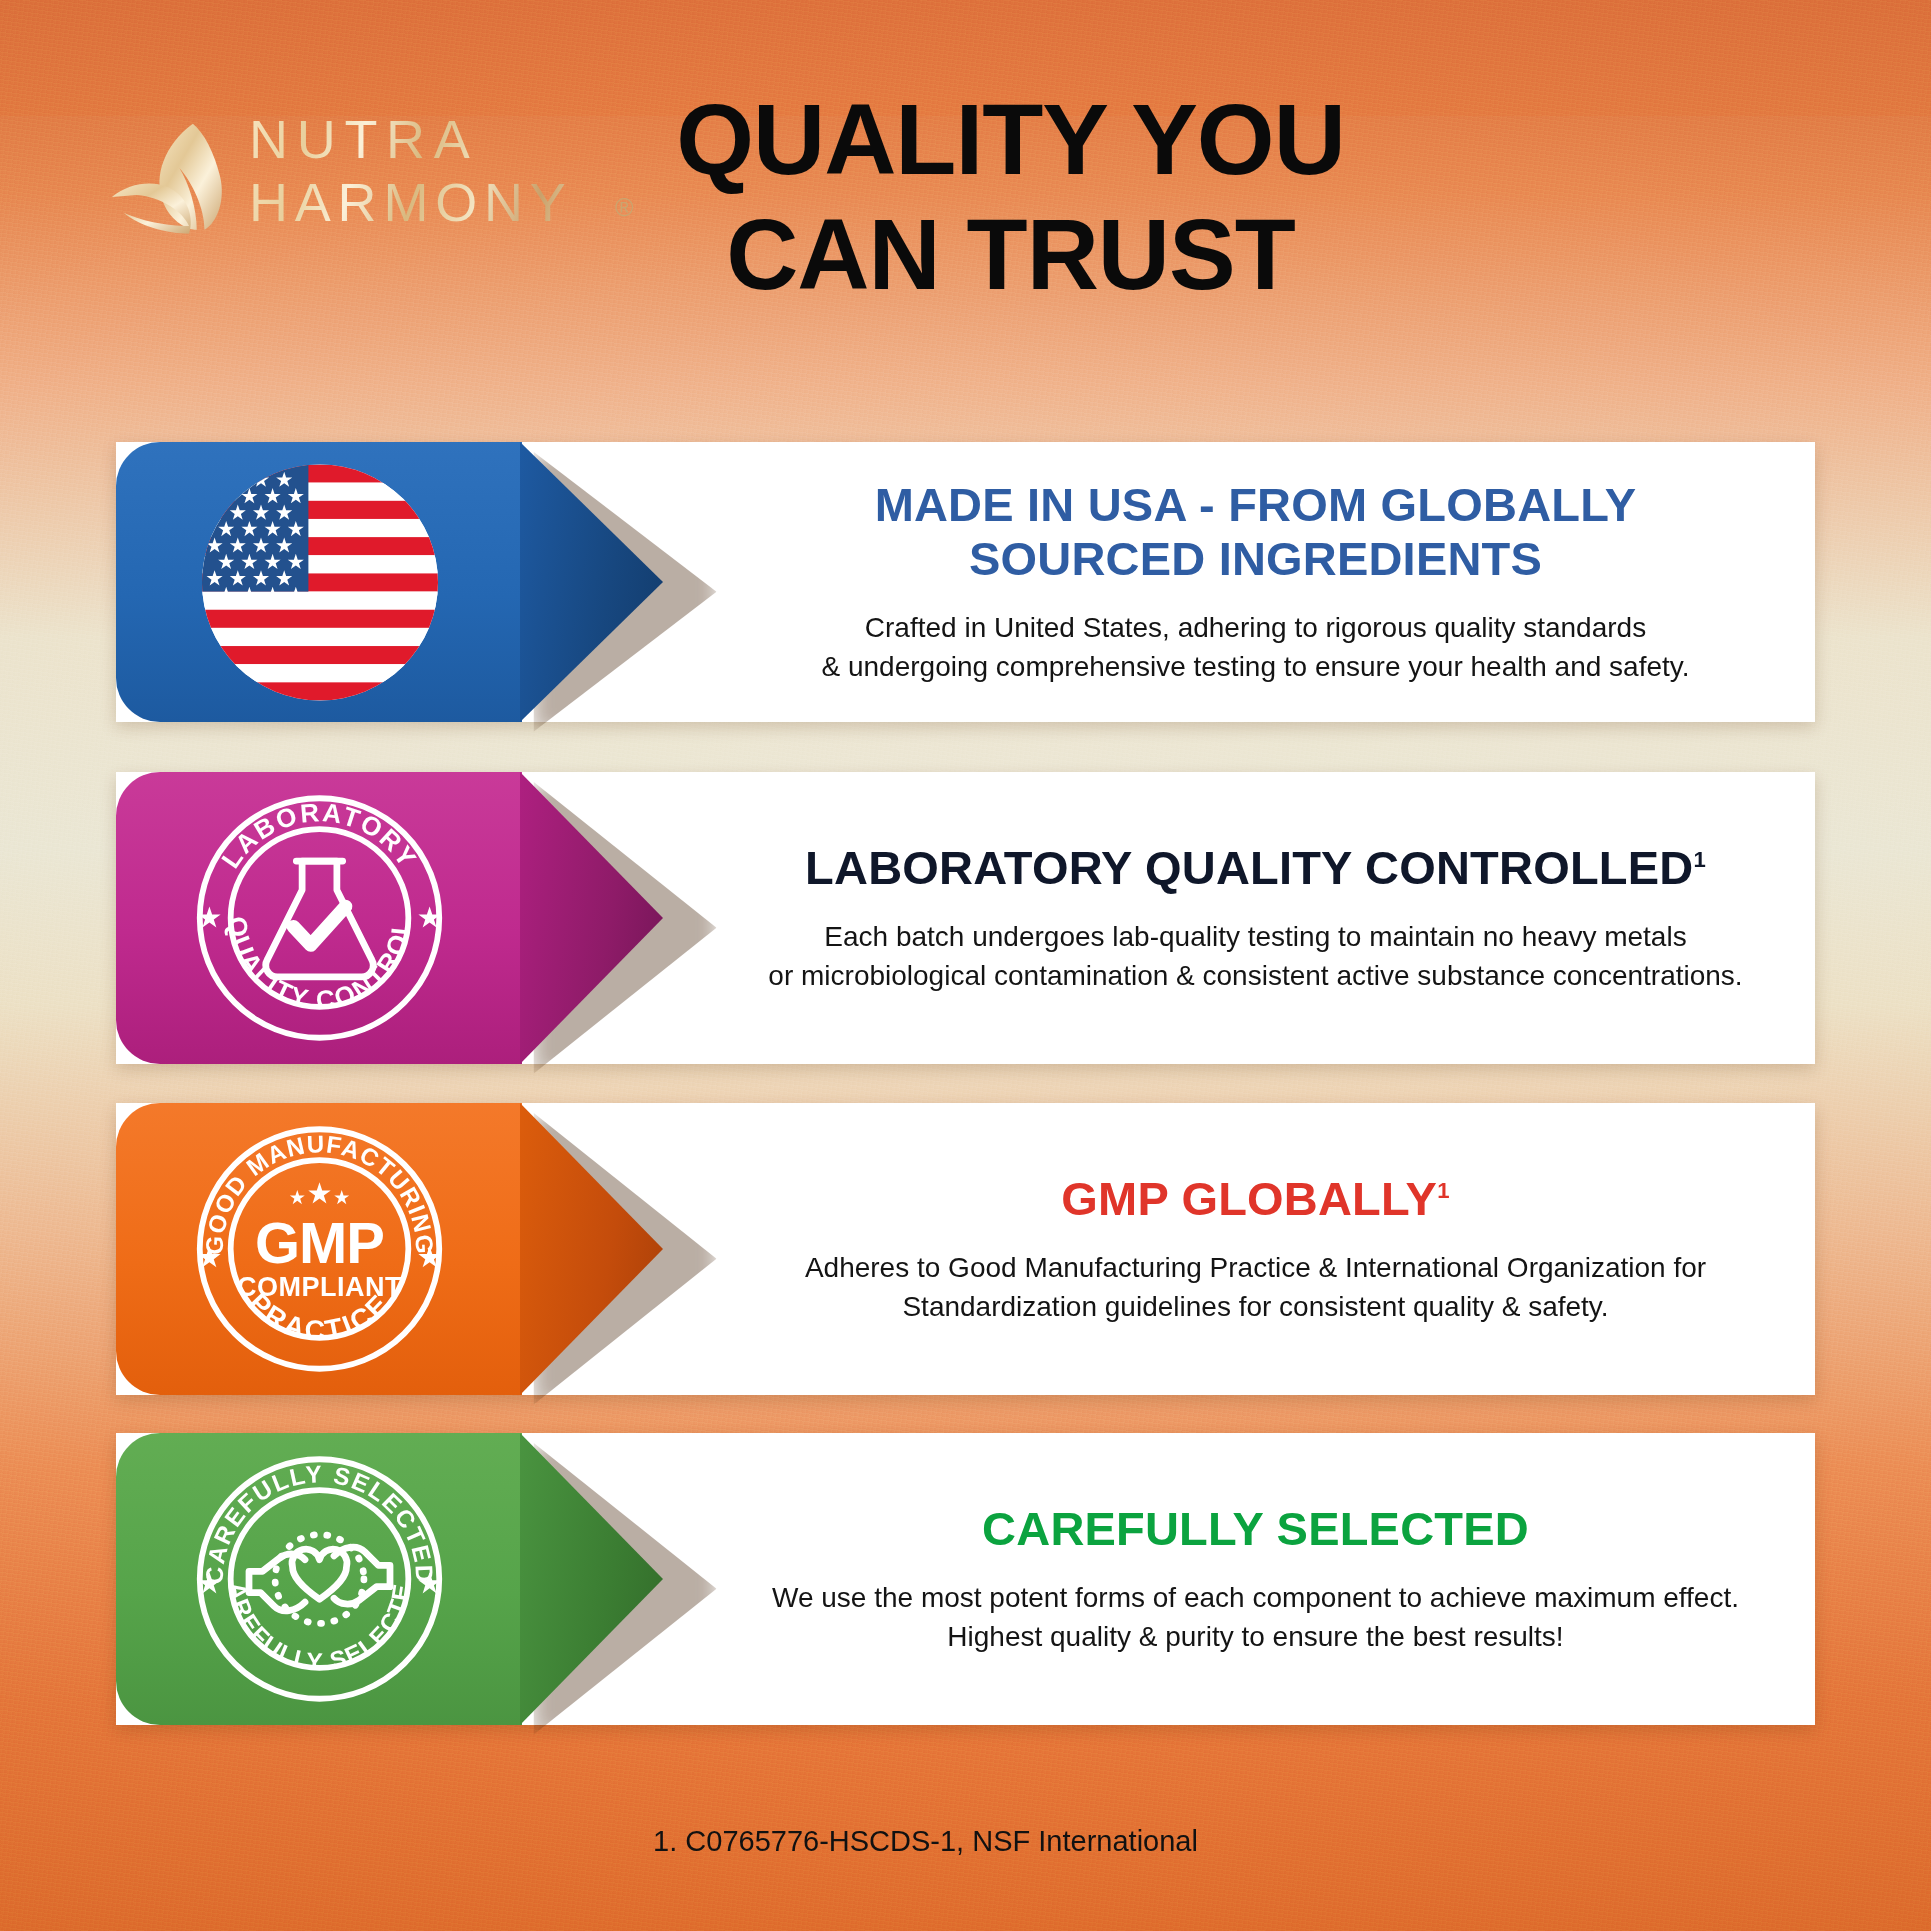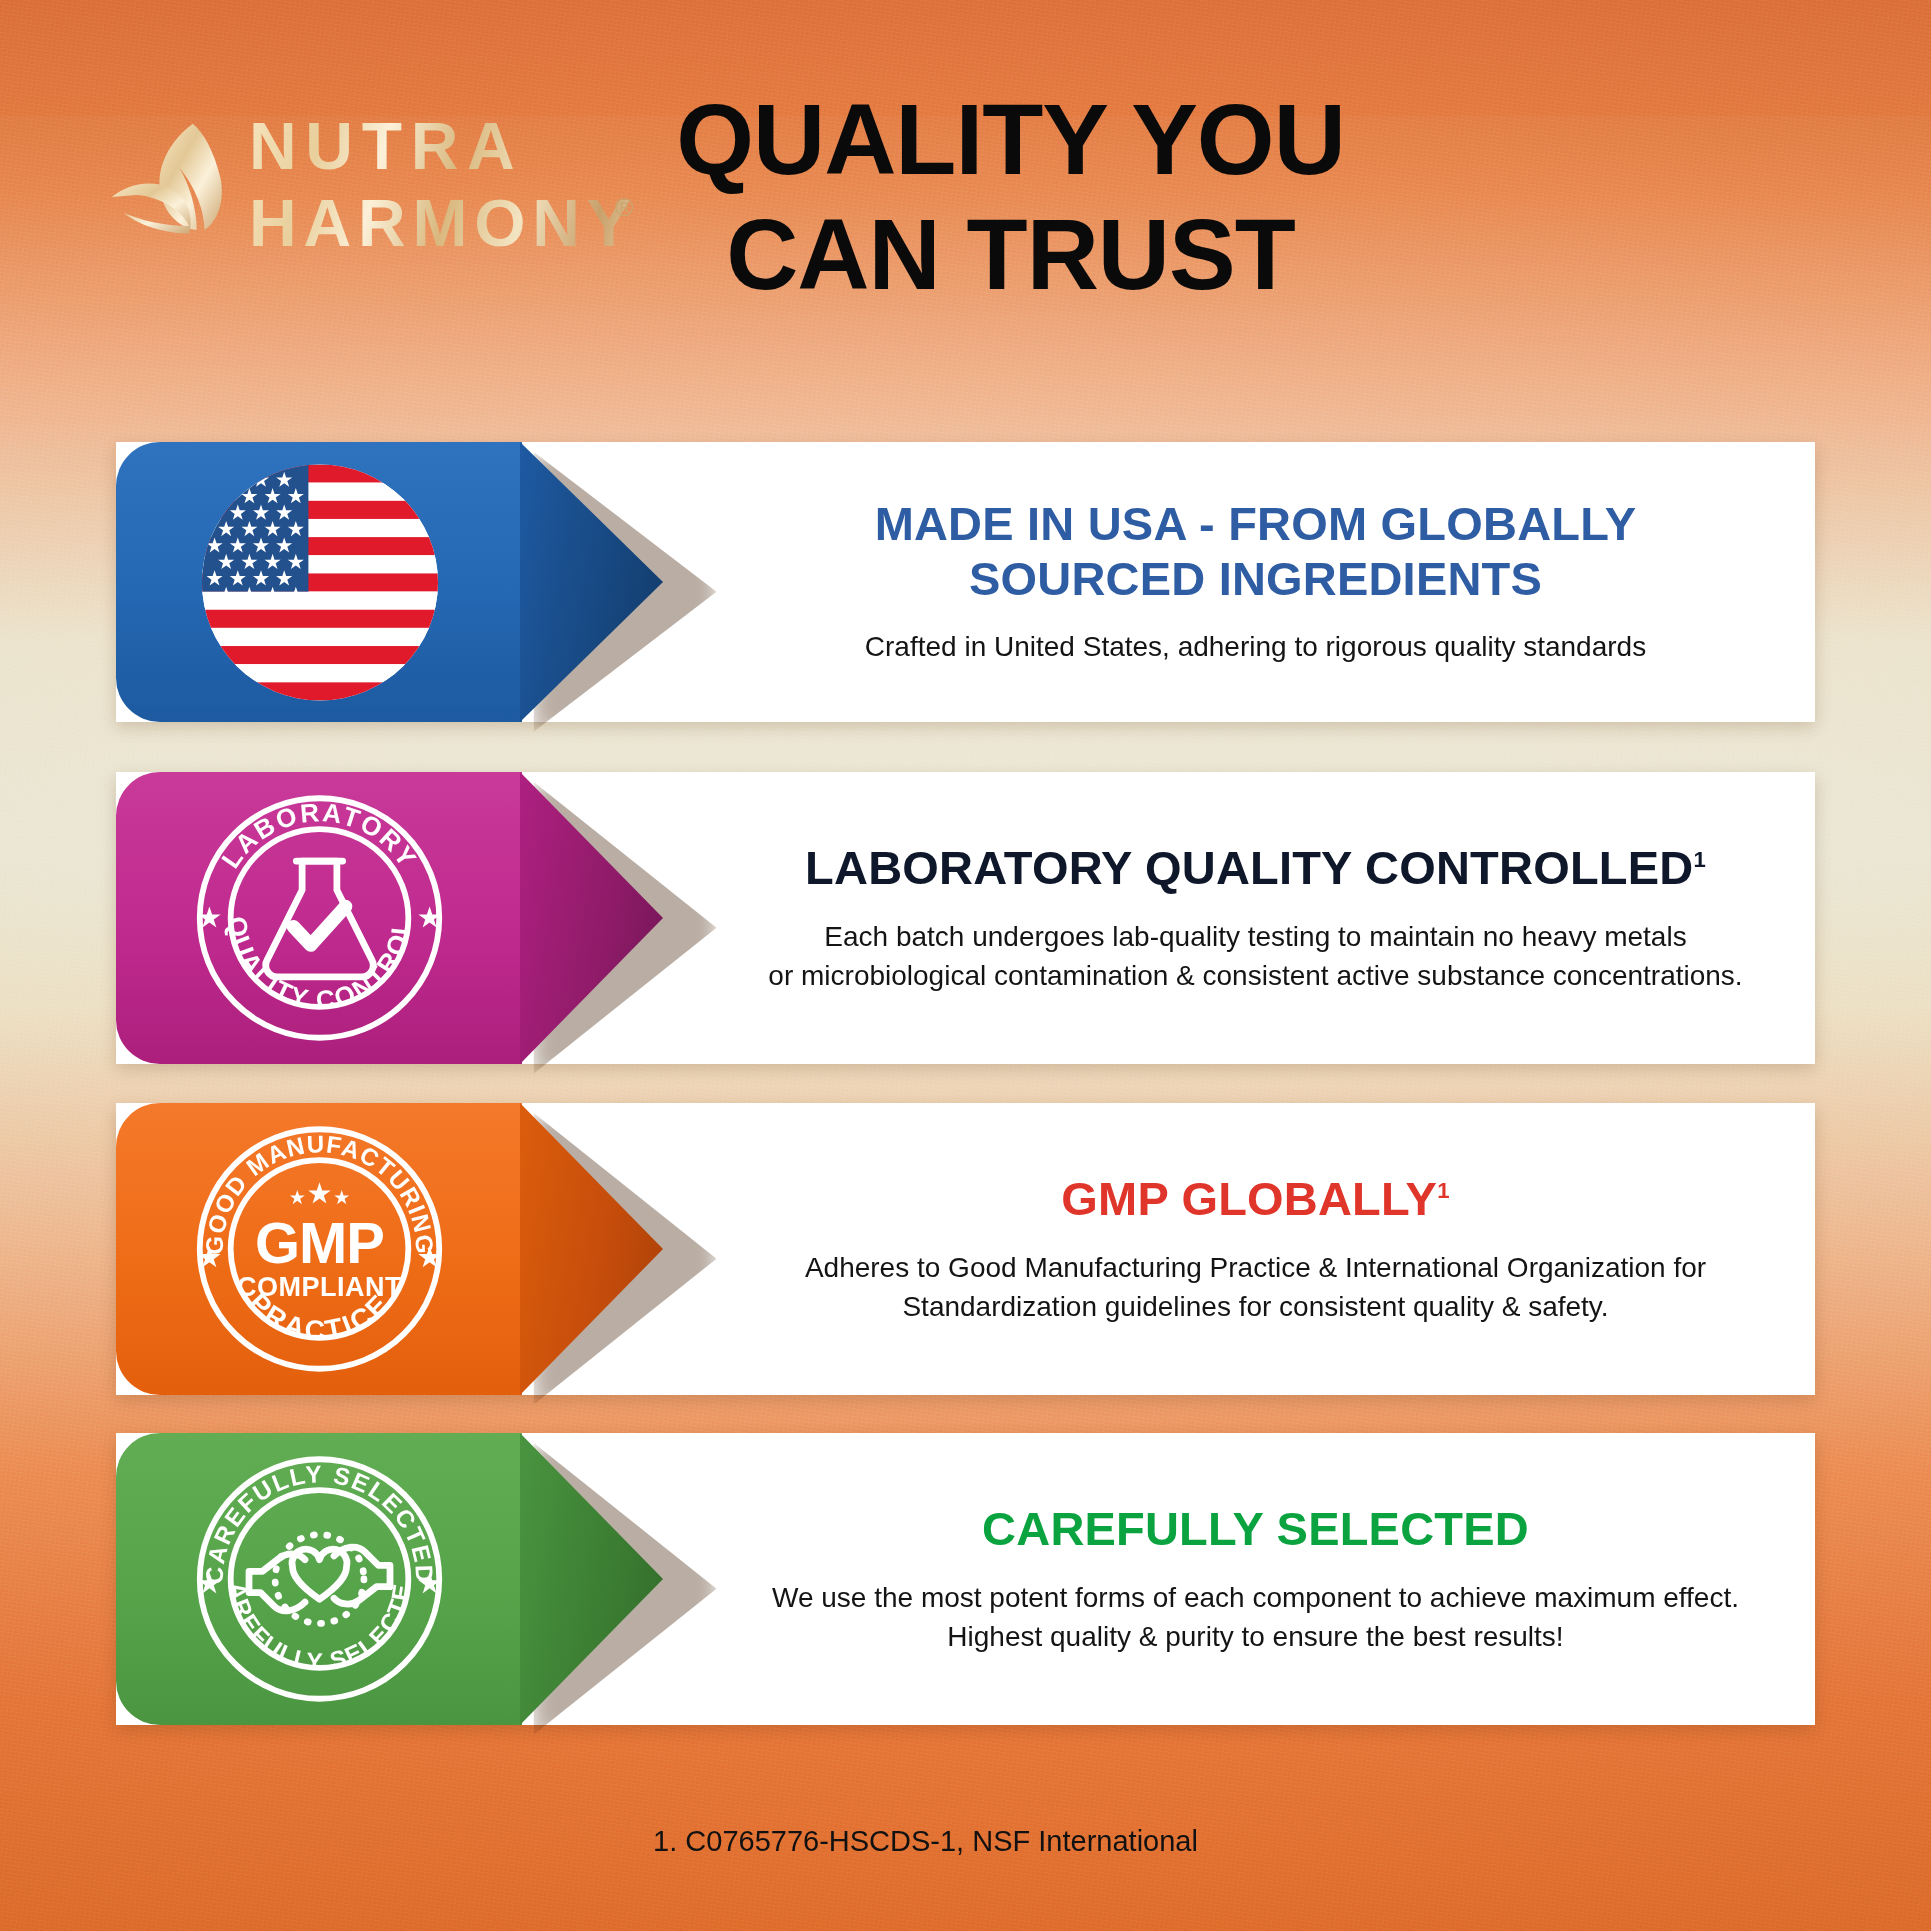--- a/index.html
+++ b/index.html
@@ -41,21 +41,21 @@
     position:absolute; inset:0;
     background:radial-gradient(ellipse 120% 70% at 50% 46%, rgba(255,255,255,.10) 0%, rgba(255,255,255,0) 58%, rgba(120,50,10,.10) 100%);
   }
 
   
   .header { position:absolute; top:0; left:0; width:1931px; height:348px; }
   .logo { position:absolute; left:104px; top:108px; width:541px; height:154px; }
   .logo-mark { position:absolute; left:0; top:7.7px; width:145px; height:135px; }
   .logo-text {
     position:absolute; left:145px; top:0px;
-    font-size:66px; font-weight:700; letter-spacing:8.7px; line-height:1.17;
+    font-size:54px; font-weight:400; letter-spacing:8.7px; line-height:1.17;
     background:linear-gradient(105deg,#f6e3bd 0%,#e8cf9c 18%,#fbf0d8 34%,#d9b87e 52%,#f3e4c2 70%,#c9a06a 88%,#e6cfa3 100%);
     -webkit-background-clip:text; background-clip:text; color:transparent;
     -webkit-text-fill-color:transparent;
     white-space:nowrap;
   }
   .logo-text .ln2 { display:block; letter-spacing:6.8px; }
   .logo-reg {
     position:absolute; left:511px; top:85px; font-size:25px; font-weight:500;
     color:#caa56f;
   }
@@ -214,20 +214,21 @@
         </div>
       </div>
     </div>
     <div class="text-col">
       <div class="c-head" style="color:#2f5da3;">
         <span>MADE IN USA - FROM GLOBALLY</span><br>
         <span>SOURCED INGREDIENTS</span>
       </div>
       <div class="c-body">
         <span>Crafted in United States, adhering to rigorous quality standards</span>
+        <span class="l2">&amp; undergoing comprehensive testing to ensure your health and safety.</span>
       </div>
     </div>
   </div>
 
   <div class="card" id="card-lab">
     <div class="card-white"></div>
     <div class="tag">
       <div class="tag-shadow"></div>
       <div class="tag-body" style="background:linear-gradient(180deg,#c93a99 0%,#bf2a8e 55%,#ac1f7c 100%);"></div>
       <div class="tag-arrow" style="background:linear-gradient(100deg,#ae2080 0%,#8e1b68 60%,#731556 100%);"></div>

